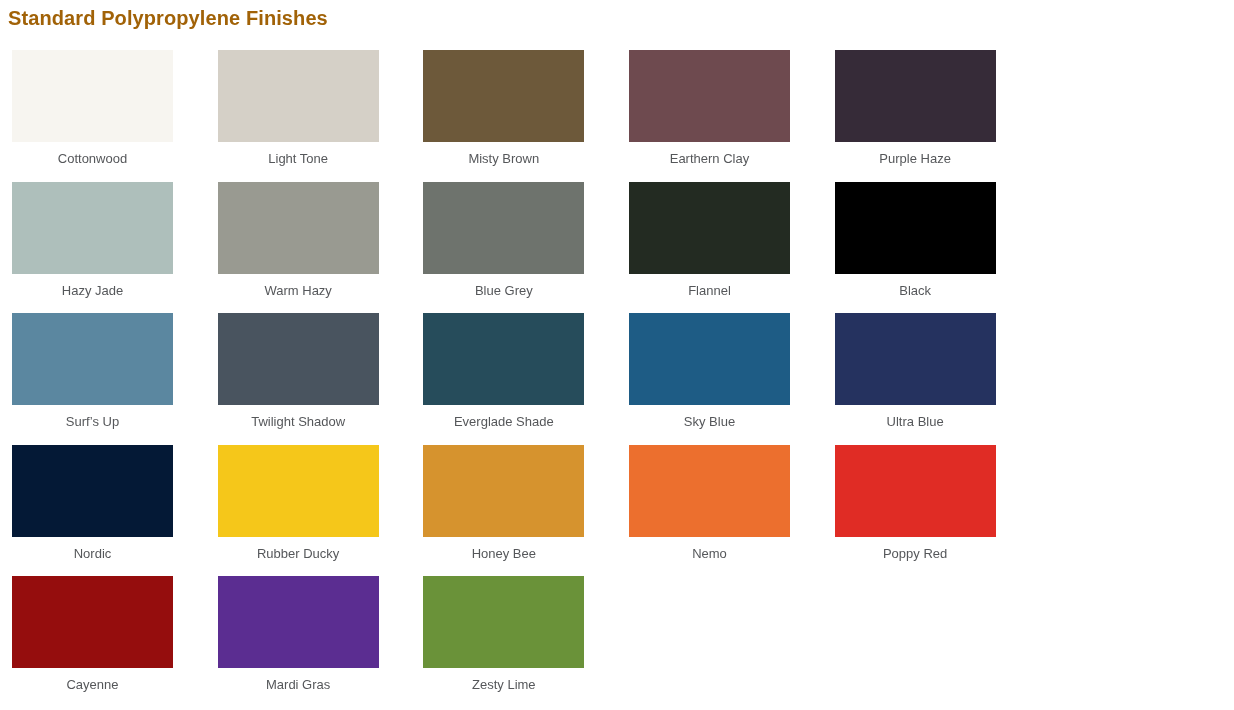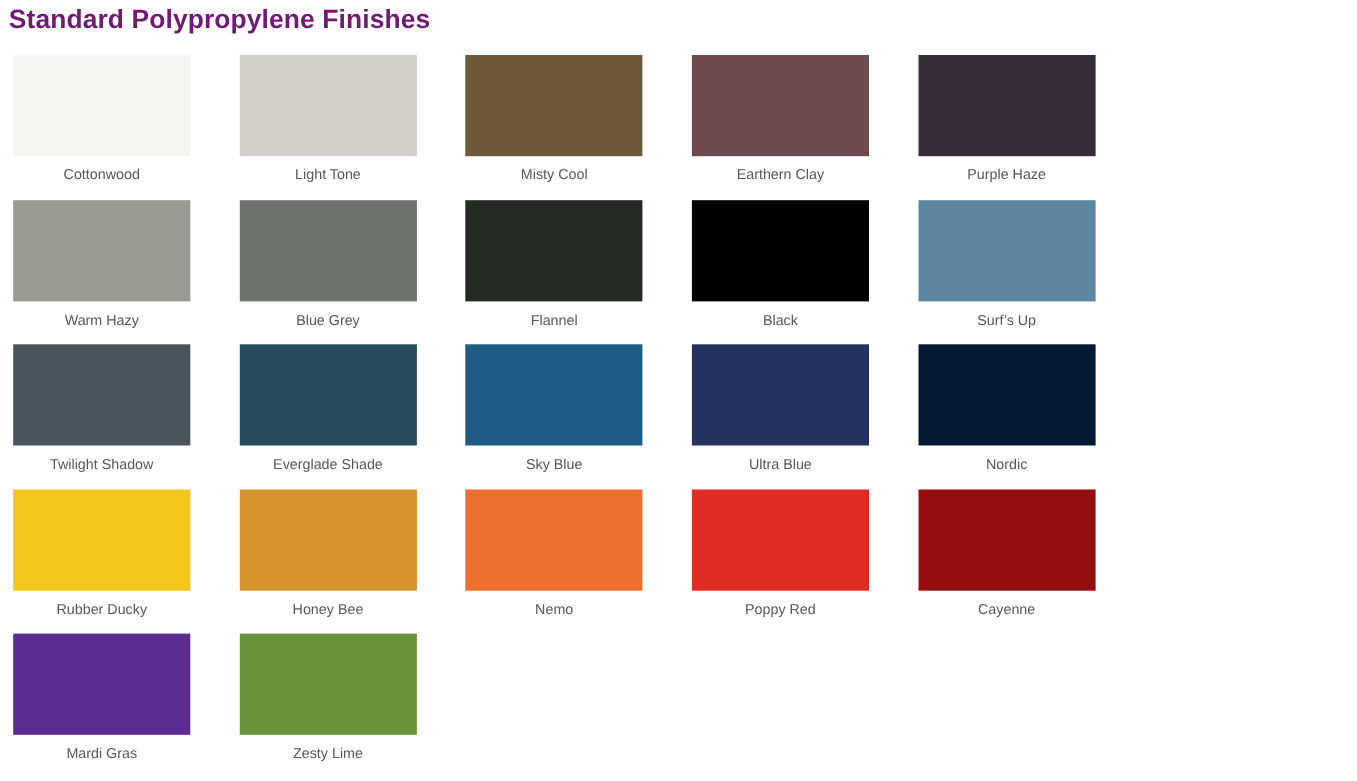--- a/index.html
+++ b/index.html
@@ -16,23 +16,23 @@
   .page {
     width: 1234px;
     height: 710px;
     position: relative;
     box-sizing: border-box;
   }
   .page-title {
     position: absolute;
     left: 8px;
     top: 4px;
-    font-size: 24px;
+    font-size: 20px;
     font-weight: bold;
-    color: #701a75;
+    color: #a16207;
     letter-spacing: 0.1px;
     line-height: 28px;
     margin: 0;
     white-space: nowrap;
   }
   .swatch-grid {
     position: absolute;
     left: 0px;
     top: 42px;
     width: 1045px;
@@ -77,29 +77,33 @@
       <div class="swatch-cell">
         <div class="swatch-chip" style="background-color: rgb(247, 245, 240);"></div>
         <div class="swatch-label">Cottonwood</div>
       </div>
       <div class="swatch-cell">
         <div class="swatch-chip" style="background-color: rgb(213, 208, 199);"></div>
         <div class="swatch-label">Light Tone</div>
       </div>
       <div class="swatch-cell">
         <div class="swatch-chip" style="background-color: rgb(109, 89, 58);"></div>
-        <div class="swatch-label">Misty Cool</div>
+        <div class="swatch-label">Misty Brown</div>
       </div>
       <div class="swatch-cell">
         <div class="swatch-chip" style="background-color: rgb(110, 74, 79);"></div>
         <div class="swatch-label">Earthern Clay</div>
       </div>
       <div class="swatch-cell">
         <div class="swatch-chip" style="background-color: rgb(54, 43, 56);"></div>
         <div class="swatch-label">Purple Haze</div>
+      </div>
+      <div class="swatch-cell">
+        <div class="swatch-chip" style="background-color: rgb(174, 191, 187);"></div>
+        <div class="swatch-label">Hazy Jade</div>
       </div>
       <div class="swatch-cell">
         <div class="swatch-chip" style="background-color: rgb(153, 154, 145);"></div>
         <div class="swatch-label">Warm Hazy</div>
       </div>
       <div class="swatch-cell">
         <div class="swatch-chip" style="background-color: rgb(110, 115, 109);"></div>
         <div class="swatch-label">Blue Grey</div>
       </div>
       <div class="swatch-cell">

